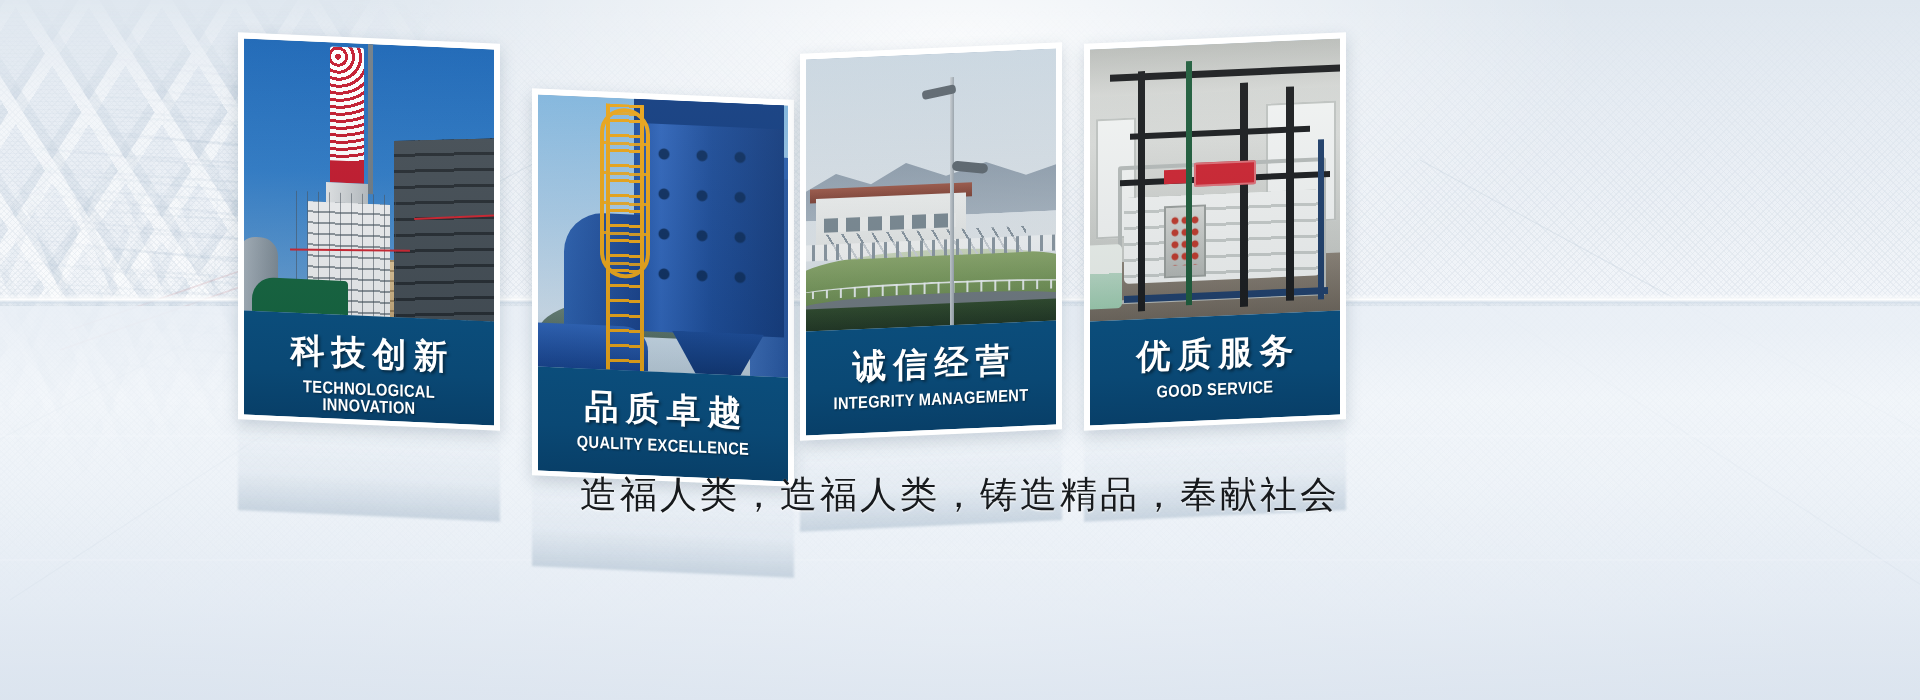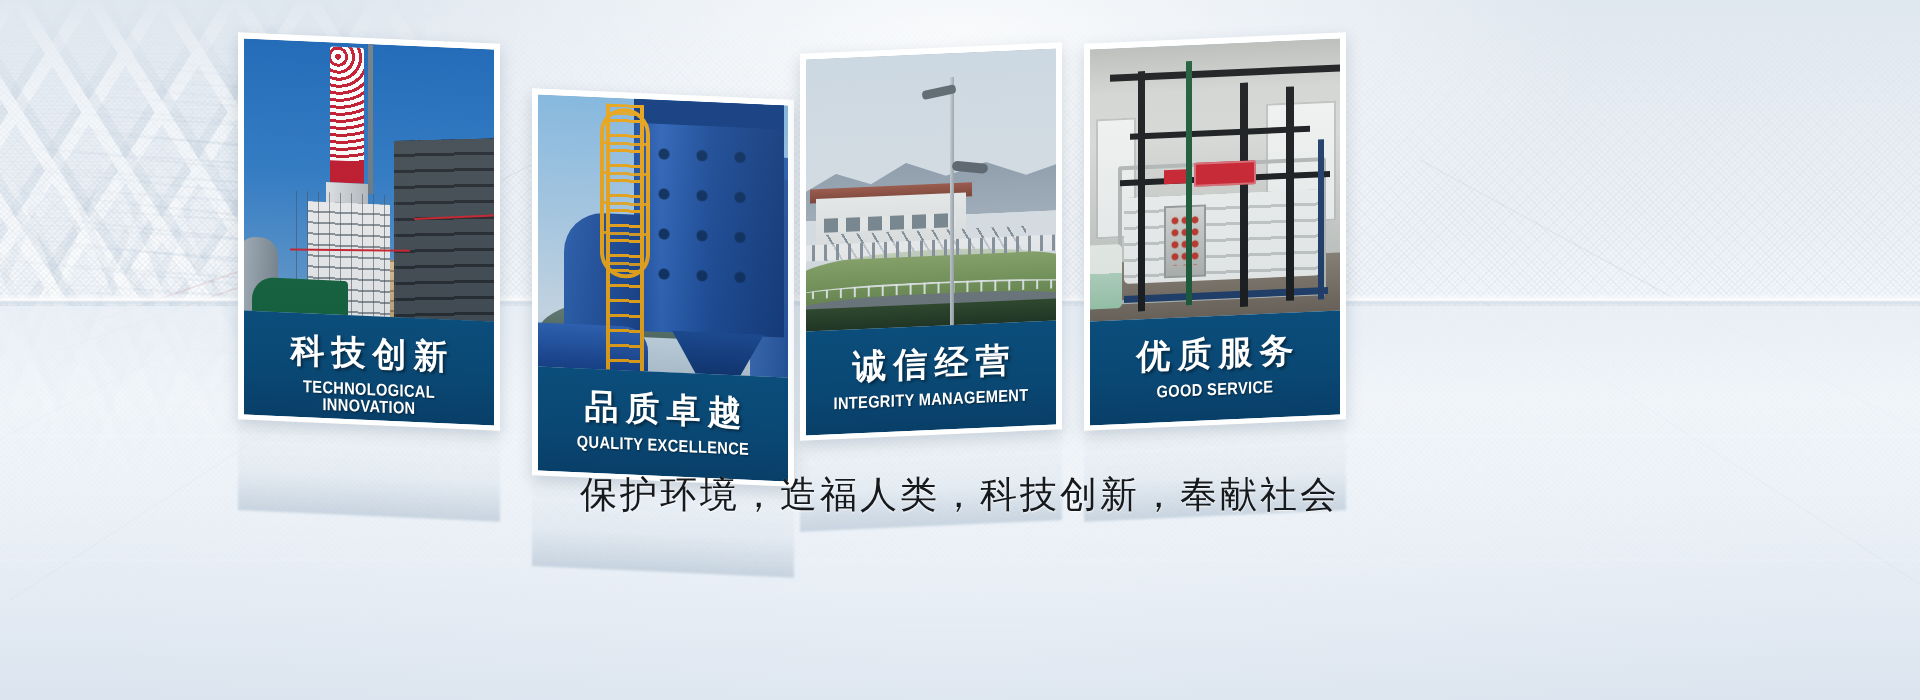--- a/index.html
+++ b/index.html
@@ -505,15 +505,15 @@
         </div>
         <div class="caption">
           <div class="cap-cn">优质服务</div>
           <div class="cap-en">GOOD SERVICE</div>
         </div>
       </div>
     </div>
 
   </div>
 
-  <div id="tagline">保护环境，造福人类，科技创新，奉献社会</div>
+  <div id="tagline">造福人类，造福人类，铸造精品，奉献社会</div>
 
 </div>
 
 </body></html>

